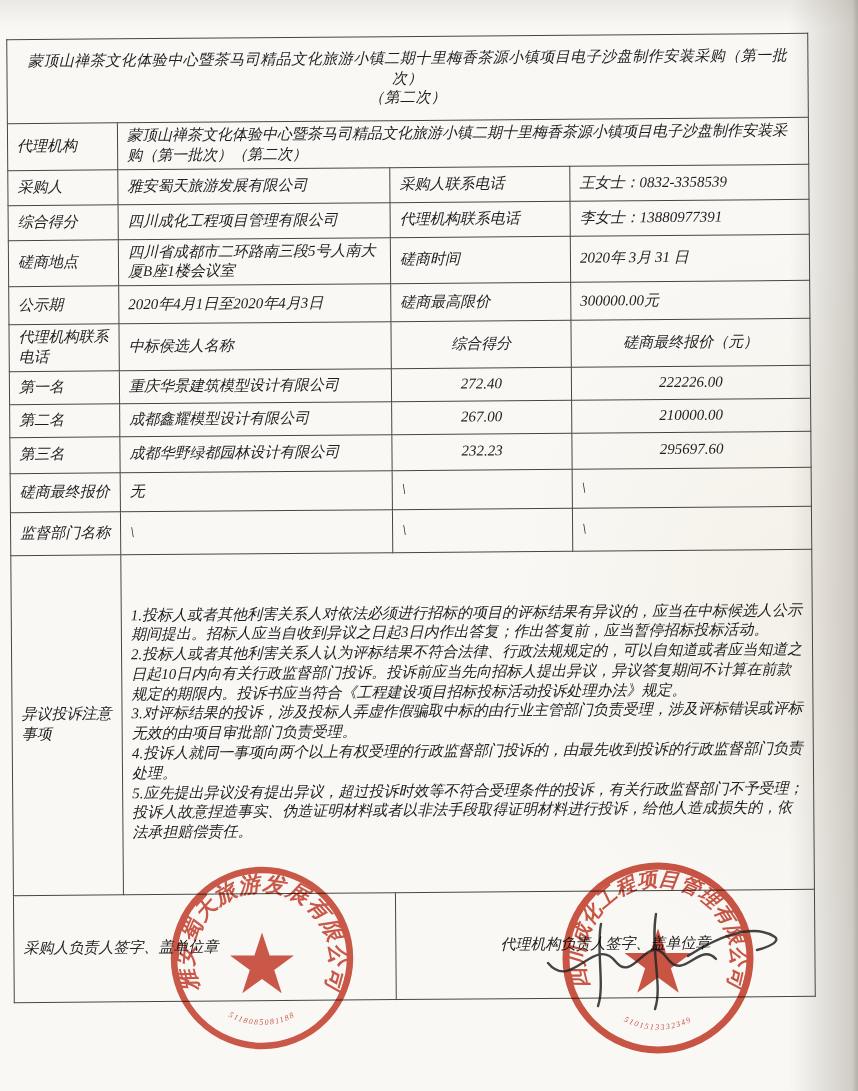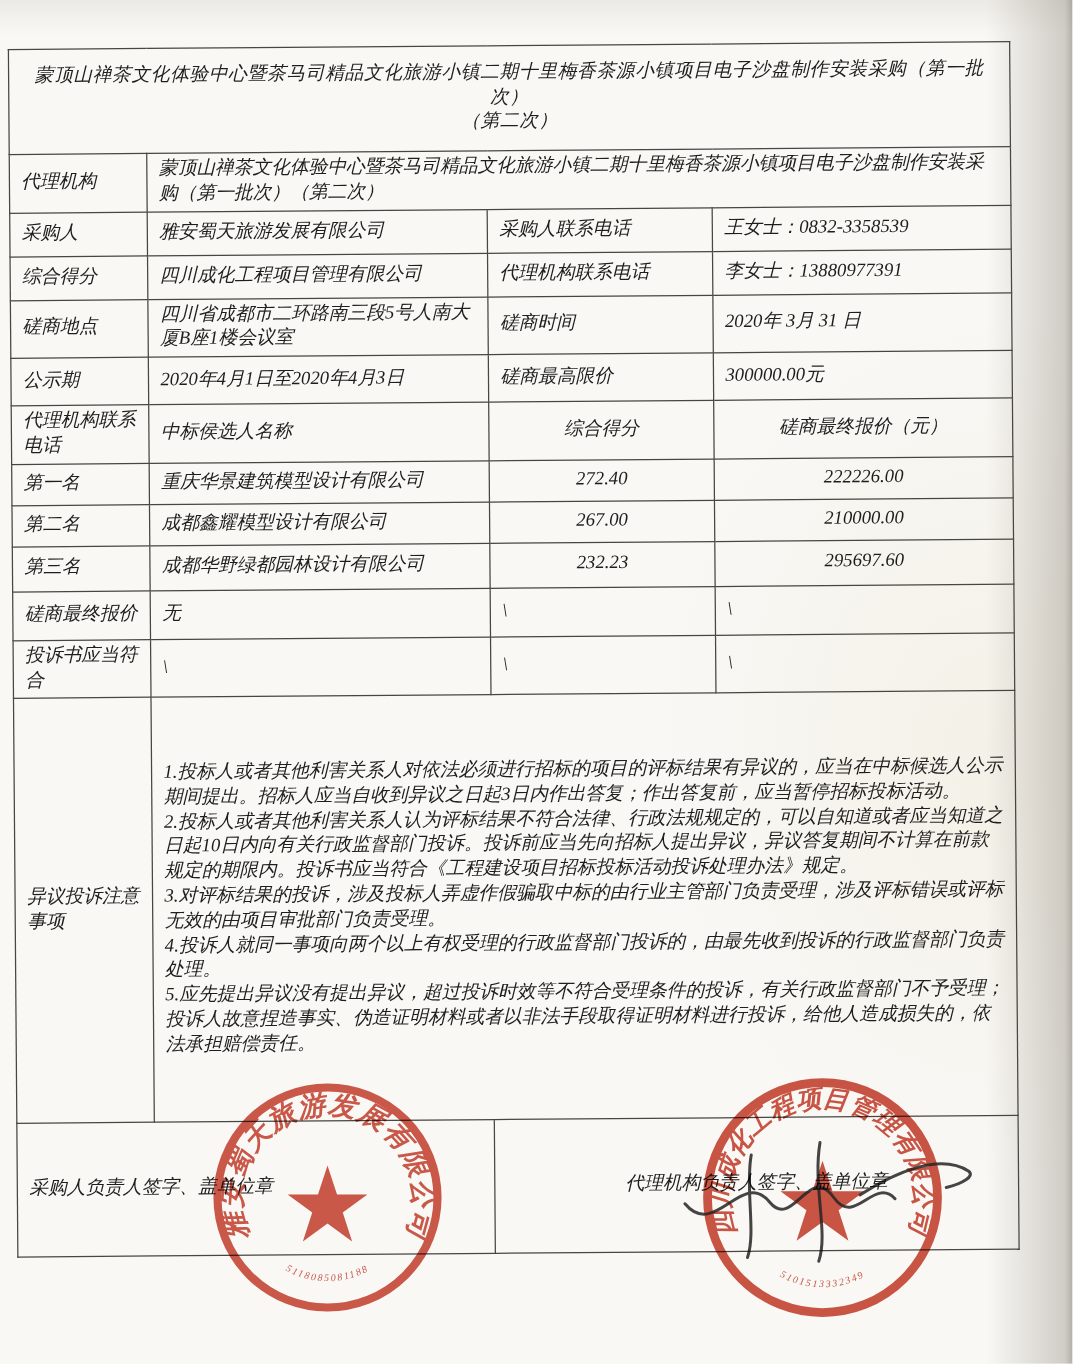--- a/index.html
+++ b/index.html
@@ -114,21 +114,21 @@
       </tr>
 
       <tr style="height:39px">
         <td>磋商最终报价</td>
         <td>无</td>
         <td>\</td>
         <td>\</td>
       </tr>
 
       <tr style="height:43px">
-        <td>投诉书应当符合</td>
+        <td>监督部门名称</td>
         <td>\</td>
         <td>\</td>
         <td>\</td>
       </tr>
 
       <tr style="height:340px">
         <td>异议投诉注意事项</td>
         <td colspan="3" class="note-cell pre">1.投标人或者其他利害关系人对依法必须进行招标的项目的评标结果有异议的，应当在中标候选人公示期间提出。招标人应当自收到异议之日起3日内作出答复；作出答复前，应当暂停招标投标活动。
 2.投标人或者其他利害关系人认为评标结果不符合法律、行政法规规定的，可以自知道或者应当知道之日起10日内向有关行政监督部门投诉。投诉前应当先向招标人提出异议，异议答复期间不计算在前款规定的期限内。投诉书应当符合《工程建设项目招标投标活动投诉处理办法》规定。
 3.对评标结果的投诉，涉及投标人弄虚作假骗取中标的由行业主管部门负责受理，涉及评标错误或评标无效的由项目审批部门负责受理。

